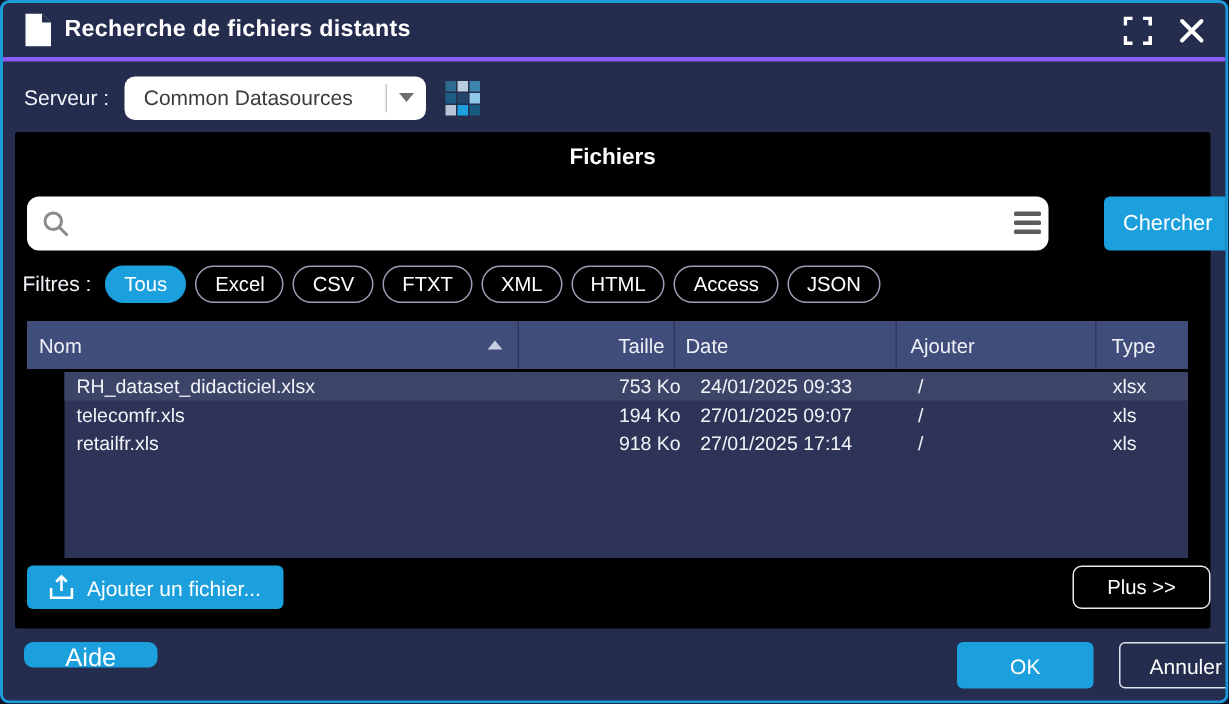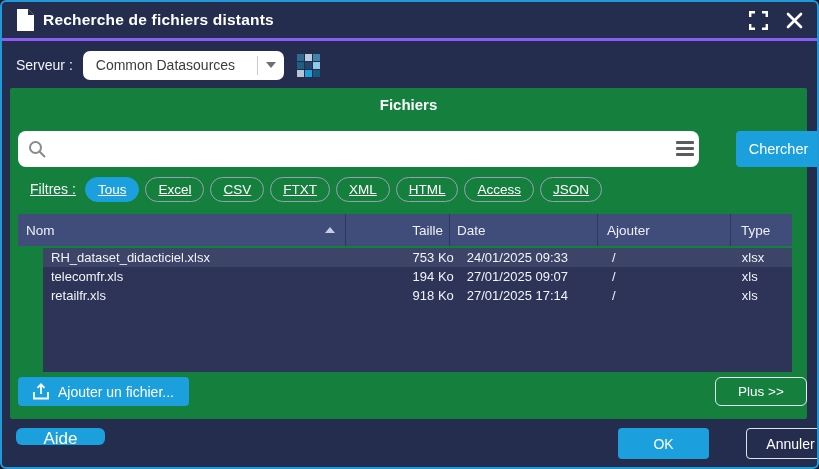--- a/index.html
+++ b/index.html
@@ -28,34 +28,34 @@
   .caret-down{width:0;height:0;border-left:5px solid transparent;border-right:5px solid transparent;border-top:6px solid #6f6f6f;}
   .grid-icon{margin-left:13px;width:23px;height:23px;display:grid;cursor:pointer;
     grid-template-columns:repeat(3,1fr);grid-template-rows:repeat(3,1fr);gap:1px;background:none;border:none;padding:0;}
   .grid-icon span{display:block;}
   .grid-icon span:nth-child(1){background:#2f6b8f;} .grid-icon span:nth-child(2){background:#b9cfe0;}
   .grid-icon span:nth-child(3){background:#3d85ad;} .grid-icon span:nth-child(4){background:#1f5e84;}
   .grid-icon span:nth-child(5){background:#24456b;} .grid-icon span:nth-child(6){background:#8fc8e8;}
   .grid-icon span:nth-child(7){background:#b6c4d6;} .grid-icon span:nth-child(8){background:#1d9fdd;}
   .grid-icon span:nth-child(9){background:#1a5a80;}
   
-  .panel{position:absolute;left:8px;top:86px;width:797px;height:331px;background:#15803d;border-radius:2px;}
+  .panel{position:absolute;left:8px;top:86px;width:797px;height:331px;background:#000000;border-radius:2px;}
   .panel-title{height:34px;line-height:34px;text-align:center;font-weight:700;font-size:15px;color:#fdfdff;}
   
   .search-input{position:absolute;left:8px;top:43px;width:681px;height:36px;background:#fff;
     border:none;border-radius:8px;padding:0 36px 0 34px;font-size:14px;color:#333;outline:none;
     font-family:"Liberation Sans","DejaVu Sans",sans-serif;}
   .search-glass{position:absolute;left:18px;top:52px;pointer-events:none;}
   .menu-icon{position:absolute;left:666px;top:53px;width:18px;height:15px;background:none;border:none;
     padding:0;cursor:pointer;display:flex;flex-direction:column;justify-content:space-between;}
   .menu-icon i{display:block;height:3px;background:#5c5c5c;border-radius:1px;}
   .search-btn{position:absolute;left:726px;top:43px;width:85px;height:36px;background:#1b9fdd;border:none;
     border-radius:4px;color:#fff;font-size:14.5px;cursor:pointer;font-family:inherit;}
   
-  .filters-row{position:absolute;left:20px;top:88px;height:26px;display:flex;align-items:center;text-decoration:underline;}
+  .filters-row{position:absolute;left:5px;top:88px;height:26px;display:flex;align-items:center;}
   .filters-label{font-size:14px;margin-right:9px;color:#f2f4fa;}
   .chip{height:25px;padding:0 12px;margin-right:6px;border-radius:13px;border:1px solid #9aa0b4;
     background:transparent;color:#fff;font-size:13.5px;cursor:pointer;font-family:inherit;display:flex;align-items:center;}
   .chip.selected{background:#1b9fdd;border-color:#1b9fdd;}
   
   .table{position:absolute;left:8px;top:126px;width:774px;}
   .thead{display:flex;height:32px;background:#404c7a;align-items:center;font-size:13.5px;color:#eef0f7;}
   .th{height:100%;display:flex;align-items:center;cursor:pointer;border-left:1px solid #2e365c;}
   .th:first-child{border-left:none;}
   .c-name{width:327px;padding-left:8px;}
@@ -72,21 +72,21 @@
   .td.c-size{text-align:right;}
   
   .add-btn{position:absolute;left:8px;top:289px;height:29px;background:#1b9fdd;border:none;border-radius:4px;
     color:#fff;font-size:14px;cursor:pointer;display:flex;align-items:center;padding:0 15px;font-family:inherit;}
   .add-btn svg{margin-right:9px;}
   .more-btn{position:absolute;left:705px;top:289px;width:92px;height:29px;background:transparent;
     border:1px solid #e8eaf2;border-radius:6px;color:#fff;font-size:13.5px;cursor:pointer;font-family:inherit;}
   
   .help-btn{position:absolute;left:14px;top:426px;width:89px;height:17px;background:#1b9fdd;border:none;
     border-radius:6px;color:#fff;font-size:17px;cursor:pointer;font-family:inherit;}
-  .ok-btn{position:absolute;left:616px;top:426px;width:91px;height:31px;background:#1b9fdd;border:none;
+  .ok-btn{position:absolute;left:636px;top:426px;width:91px;height:31px;background:#1b9fdd;border:none;
     border-radius:4px;color:#fff;font-size:14px;cursor:pointer;font-family:inherit;}
   .cancel-btn{position:absolute;left:744px;top:426px;width:89px;height:31px;background:transparent;
     border:1px solid #dfe3ee;border-radius:4px;color:#fff;font-size:14px;cursor:pointer;font-family:inherit;}
 </style>
 </head>
 <body>
 
 <div class="dialog">
 
   <div class="titlebar">

